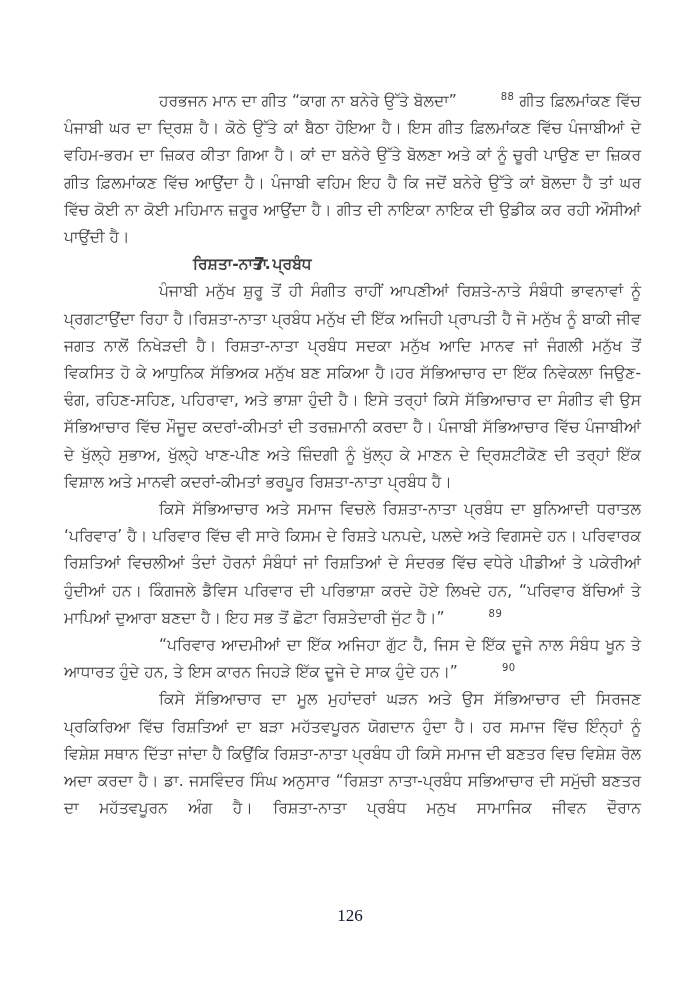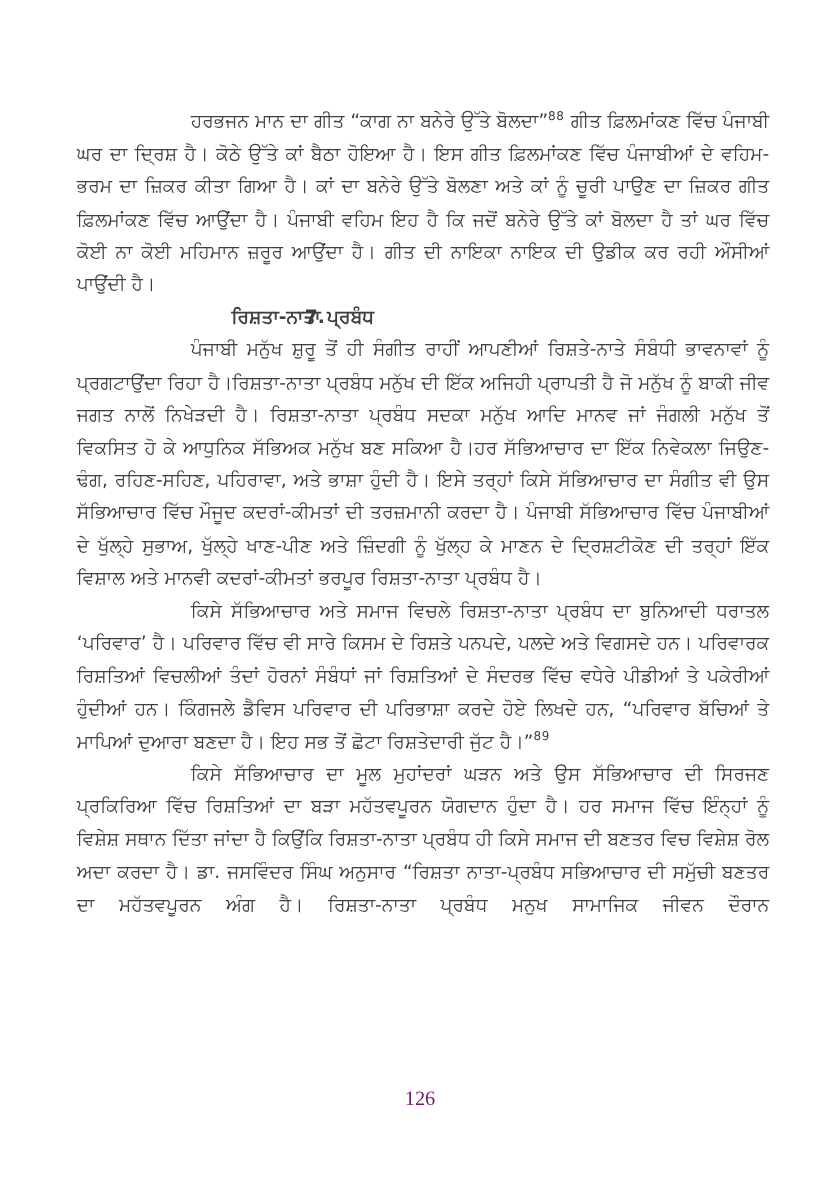--- a/index.html
+++ b/index.html
@@ -42,48 +42,50 @@
   .heading .num {
     display: inline-block;
     width: 34px;
     font-weight: bold;
   }
   sup.ref {
     font-size: 10px;
     line-height: 0;
     vertical-align: super;
     letter-spacing: 0.5px;
+    margin-left: 44px;
   }
   .pageno {
     position: absolute;
     top: 906px;
     left: 0;
     width: 700px;
     text-align: center;
     font-family: "Liberation Serif", serif;
     font-size: 17px;
-    color: #701a75;
+    color: #0f172a;
   }
 </style>
 </head>
 <body>
 
 <div class="page">
 
   <div class="textblock">
 
     <p><span>ਹਰਭਜਨ ਮਾਨ ਦਾ ਗੀਤ “ਕਾਗ ਨਾ ਬਨੇਰੇ ਉੱਤੇ ਬੋਲਦਾ”</span><sup class="ref">88</sup><span> ਗੀਤ ਫ਼ਿਲਮਾਂਕਣ ਵਿੱਚ ਪੰਜਾਬੀ ਘਰ ਦਾ ਦ੍ਰਿਸ਼ ਹੈ। ਕੋਠੇ ਉੱਤੇ ਕਾਂ ਬੈਠਾ ਹੋਇਆ ਹੈ। ਇਸ ਗੀਤ ਫ਼ਿਲਮਾਂਕਣ ਵਿੱਚ ਪੰਜਾਬੀਆਂ ਦੇ ਵਹਿਮ-ਭਰਮ ਦਾ ਜ਼ਿਕਰ ਕੀਤਾ ਗਿਆ ਹੈ। ਕਾਂ ਦਾ ਬਨੇਰੇ ਉੱਤੇ ਬੋਲਣਾ ਅਤੇ ਕਾਂ ਨੂੰ ਚੂਰੀ ਪਾਉਣ ਦਾ ਜ਼ਿਕਰ ਗੀਤ ਫ਼ਿਲਮਾਂਕਣ ਵਿੱਚ ਆਉਂਦਾ ਹੈ। ਪੰਜਾਬੀ ਵਹਿਮ ਇਹ ਹੈ ਕਿ ਜਦੋਂ ਬਨੇਰੇ ਉੱਤੇ ਕਾਂ ਬੋਲਦਾ ਹੈ ਤਾਂ ਘਰ ਵਿੱਚ ਕੋਈ ਨਾ ਕੋਈ ਮਹਿਮਾਨ ਜ਼ਰੂਰ ਆਉਂਦਾ ਹੈ। ਗੀਤ ਦੀ ਨਾਇਕਾ ਨਾਇਕ ਦੀ ਉਡੀਕ ਕਰ ਰਹੀ ਔਸੀਆਂ ਪਾਉਂਦੀ ਹੈ।</span></p>
 
 
     <p class="heading"><span class="num">7.</span><span>ਰਿਸ਼ਤਾ-ਨਾਤਾ ਪ੍ਰਬੰਧ</span></p>
 
     <p>ਪੰਜਾਬੀ ਮਨੁੱਖ ਸ਼ੁਰੂ ਤੋਂ ਹੀ ਸੰਗੀਤ ਰਾਹੀਂ ਆਪਣੀਆਂ ਰਿਸ਼ਤੇ-ਨਾਤੇ ਸੰਬੰਧੀ ਭਾਵਨਾਵਾਂ ਨੂੰ ਪ੍ਰਗਟਾਉਂਦਾ ਰਿਹਾ ਹੈ।ਰਿਸ਼ਤਾ-ਨਾਤਾ ਪ੍ਰਬੰਧ ਮਨੁੱਖ ਦੀ ਇੱਕ ਅਜਿਹੀ ਪ੍ਰਾਪਤੀ ਹੈ ਜੋ ਮਨੁੱਖ ਨੂੰ ਬਾਕੀ ਜੀਵ ਜਗਤ ਨਾਲੋਂ ਨਿਖੇੜਦੀ ਹੈ। ਰਿਸ਼ਤਾ-ਨਾਤਾ ਪ੍ਰਬੰਧ ਸਦਕਾ ਮਨੁੱਖ ਆਦਿ ਮਾਨਵ ਜਾਂ ਜੰਗਲੀ ਮਨੁੱਖ ਤੋਂ ਵਿਕਸਿਤ ਹੋ ਕੇ ਆਧੁਨਿਕ ਸੱਭਿਅਕ ਮਨੁੱਖ ਬਣ ਸਕਿਆ ਹੈ।ਹਰ ਸੱਭਿਆਚਾਰ ਦਾ ਇੱਕ ਨਿਵੇਕਲਾ ਜਿਉਣ-ਢੰਗ, ਰਹਿਣ-ਸਹਿਣ, ਪਹਿਰਾਵਾ, ਅਤੇ ਭਾਸ਼ਾ ਹੁੰਦੀ ਹੈ। ਇਸੇ ਤਰ੍ਹਾਂ ਕਿਸੇ ਸੱਭਿਆਚਾਰ ਦਾ ਸੰਗੀਤ ਵੀ ਉਸ ਸੱਭਿਆਚਾਰ ਵਿੱਚ ਮੌਜੂਦ ਕਦਰਾਂ-ਕੀਮਤਾਂ ਦੀ ਤਰਜ਼ਮਾਨੀ ਕਰਦਾ ਹੈ। ਪੰਜਾਬੀ ਸੱਭਿਆਚਾਰ ਵਿੱਚ ਪੰਜਾਬੀਆਂ ਦੇ ਖੁੱਲ੍ਹੇ ਸੁਭਾਅ, ਖੁੱਲ੍ਹੇ ਖਾਣ-ਪੀਣ ਅਤੇ ਜ਼ਿੰਦਗੀ ਨੂੰ ਖੁੱਲ੍ਹ ਕੇ ਮਾਣਨ ਦੇ ਦ੍ਰਿਸ਼ਟੀਕੋਣ ਦੀ ਤਰ੍ਹਾਂ ਇੱਕ ਵਿਸ਼ਾਲ ਅਤੇ ਮਾਨਵੀ ਕਦਰਾਂ-ਕੀਮਤਾਂ ਭਰਪੂਰ ਰਿਸ਼ਤਾ-ਨਾਤਾ ਪ੍ਰਬੰਧ ਹੈ।</p>
 
     <p><span>ਕਿਸੇ ਸੱਭਿਆਚਾਰ ਅਤੇ ਸਮਾਜ ਵਿਚਲੇ ਰਿਸ਼ਤਾ-ਨਾਤਾ ਪ੍ਰਬੰਧ ਦਾ ਬੁਨਿਆਦੀ ਧਰਾਤਲ ‘ਪਰਿਵਾਰ’ ਹੈ। ਪਰਿਵਾਰ ਵਿੱਚ ਵੀ ਸਾਰੇ ਕਿਸਮ ਦੇ ਰਿਸ਼ਤੇ ਪਨਪਦੇ, ਪਲਦੇ ਅਤੇ ਵਿਗਸਦੇ ਹਨ। ਪਰਿਵਾਰਕ ਰਿਸ਼ਤਿਆਂ ਵਿਚਲੀਆਂ ਤੰਦਾਂ ਹੋਰਨਾਂ ਸੰਬੰਧਾਂ ਜਾਂ ਰਿਸ਼ਤਿਆਂ ਦੇ ਸੰਦਰਭ ਵਿੱਚ ਵਧੇਰੇ ਪੀਡੀਆਂ ਤੇ ਪਕੇਰੀਆਂ ਹੁੰਦੀਆਂ ਹਨ। ਕਿੰਗਜਲੇ ਡੈਵਿਸ ਪਰਿਵਾਰ ਦੀ ਪਰਿਭਾਸ਼ਾ ਕਰਦੇ ਹੋਏ ਲਿਖਦੇ ਹਨ, “ਪਰਿਵਾਰ ਬੱਚਿਆਂ ਤੇ ਮਾਪਿਆਂ ਦੁਆਰਾ ਬਣਦਾ ਹੈ। ਇਹ ਸਭ ਤੋਂ ਛੋਟਾ ਰਿਸ਼ਤੇਦਾਰੀ ਜੁੱਟ ਹੈ।”</span><sup class="ref">89</sup></p>
 
+    <p><span>“ਪਰਿਵਾਰ ਆਦਮੀਆਂ ਦਾ ਇੱਕ ਅਜਿਹਾ ਗੁੱਟ ਹੈ, ਜਿਸ ਦੇ ਇੱਕ ਦੂਜੇ ਨਾਲ ਸੰਬੰਧ ਖੂਨ ਤੇ ਆਧਾਰਤ ਹੁੰਦੇ ਹਨ, ਤੇ ਇਸ ਕਾਰਨ ਜਿਹੜੇ ਇੱਕ ਦੂਜੇ ਦੇ ਸਾਕ ਹੁੰਦੇ ਹਨ।”</span><sup class="ref">90</sup></p>
 
     <p class="cont">ਕਿਸੇ ਸੱਭਿਆਚਾਰ ਦਾ ਮੂਲ ਮੁਹਾਂਦਰਾਂ ਘੜਨ ਅਤੇ ਉਸ ਸੱਭਿਆਚਾਰ ਦੀ ਸਿਰਜਣ ਪ੍ਰਕਿਰਿਆ ਵਿੱਚ ਰਿਸ਼ਤਿਆਂ ਦਾ ਬੜਾ ਮਹੱਤਵਪੂਰਨ ਯੋਗਦਾਨ ਹੁੰਦਾ ਹੈ। ਹਰ ਸਮਾਜ ਵਿੱਚ ਇੰਨ੍ਹਾਂ ਨੂੰ ਵਿਸ਼ੇਸ਼ ਸਥਾਨ ਦਿੱਤਾ ਜਾਂਦਾ ਹੈ ਕਿਉਂਕਿ ਰਿਸ਼ਤਾ-ਨਾਤਾ ਪ੍ਰਬੰਧ ਹੀ ਕਿਸੇ ਸਮਾਜ ਦੀ ਬਣਤਰ ਵਿਚ ਵਿਸ਼ੇਸ਼ ਰੋਲ ਅਦਾ ਕਰਦਾ ਹੈ। ਡਾ. ਜਸਵਿੰਦਰ ਸਿੰਘ ਅਨੁਸਾਰ “ਰਿਸ਼ਤਾ ਨਾਤਾ-ਪ੍ਰਬੰਧ ਸਭਿਆਚਾਰ ਦੀ ਸਮੁੱਚੀ ਬਣਤਰ ਦਾ ਮਹੱਤਵਪੂਰਨ ਅੰਗ ਹੈ। ਰਿਸ਼ਤਾ-ਨਾਤਾ ਪ੍ਰਬੰਧ ਮਨੁਖ ਸਾਮਾਜਿਕ ਜੀਵਨ ਦੌਰਾਨ</p>
 
   </div>
 
   <div class="pageno">126</div>
 
 </div>
 
 </body></html>

